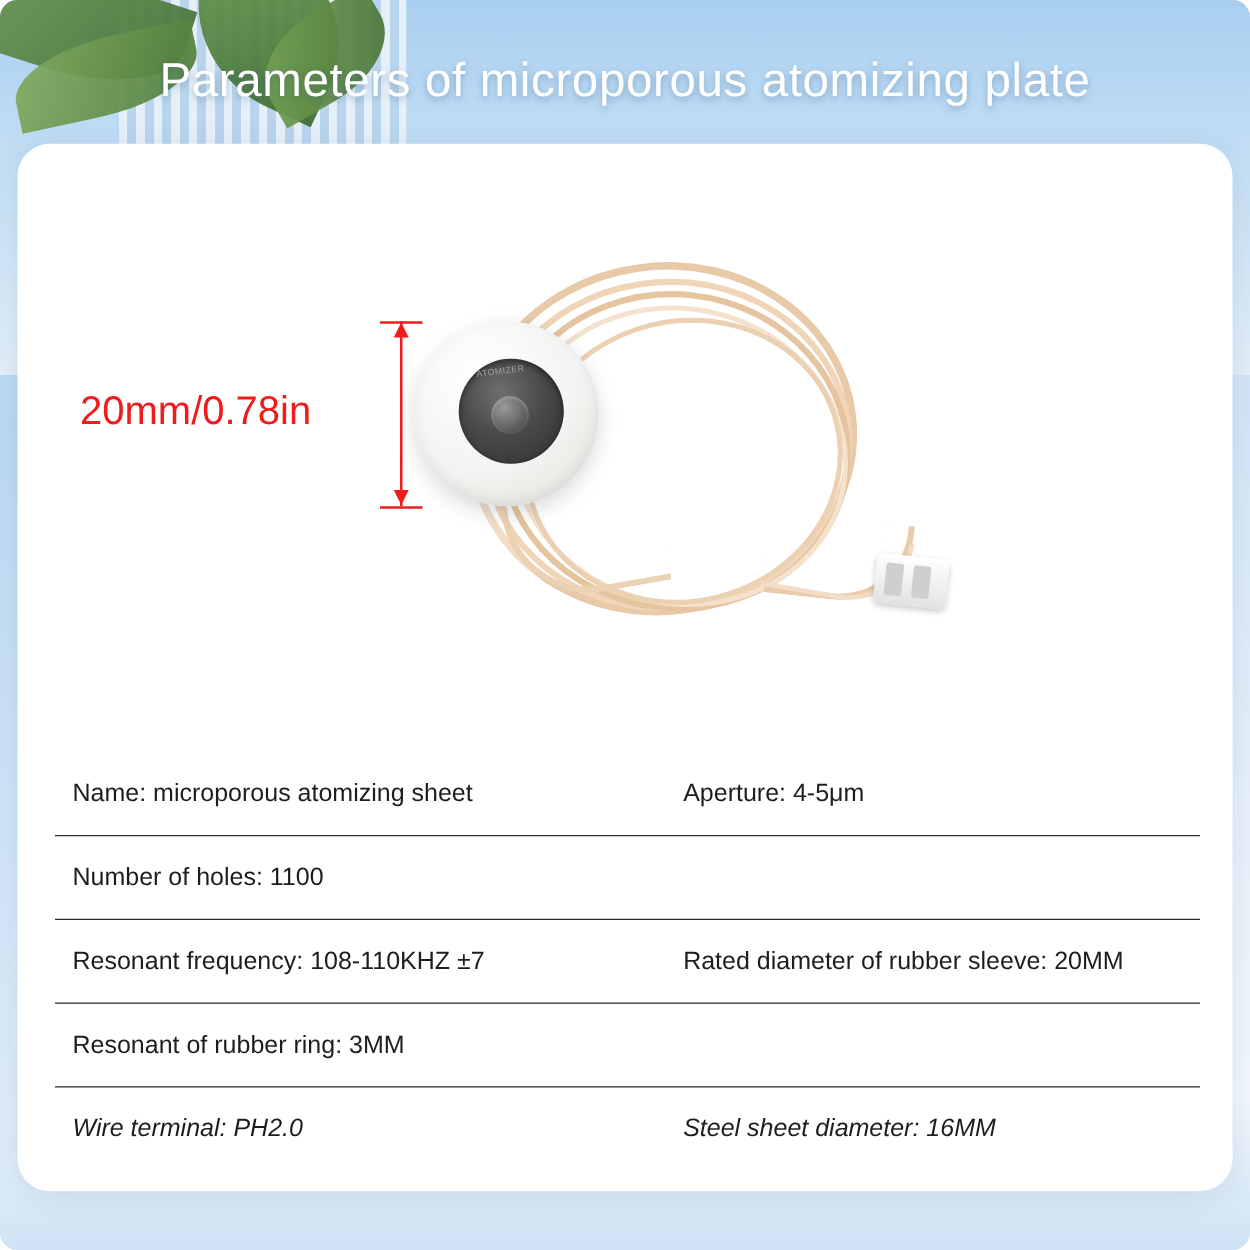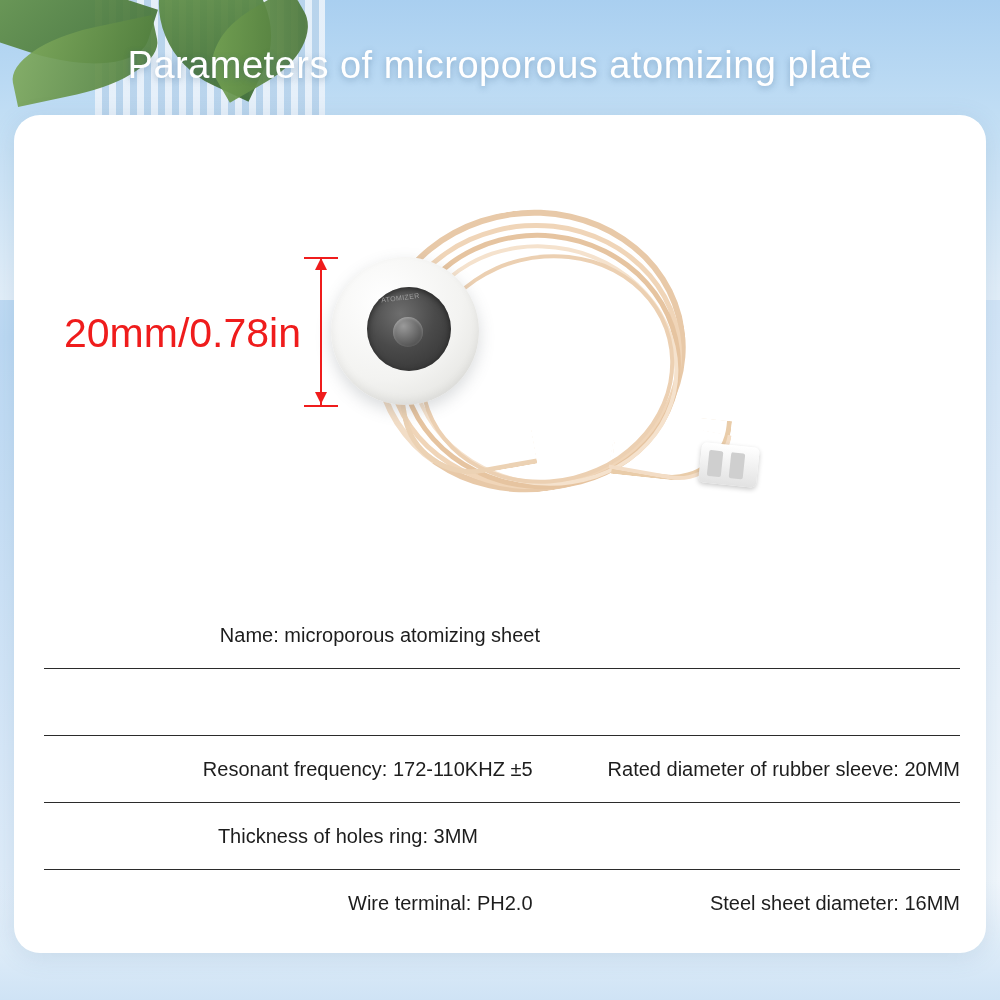--- a/index.html
+++ b/index.html
@@ -12,20 +12,21 @@
     font-family: "Liberation Sans", sans-serif;
     background: #ffffff;
     overflow: hidden;
   }
 
   .page {
     position: relative;
     width: 1000px;
     height: 1000px;
     overflow: hidden;
+    border-radius: 14px;
   }
 
   
   .bg {
     position: absolute;
     inset: 0;
     background: linear-gradient(160deg, #cfe4f7 0%, #bcd9f3 25%, #d7e8f8 55%, #eaf3fb 78%, #f7fbfe 100%);
   }
   .bg-sky {
     position: absolute;
@@ -244,39 +245,38 @@
   .arrow-up { top: 143px; border-bottom: 12px solid #ef1c1c; }
   .arrow-down { top: 277px; border-top: 12px solid #ef1c1c; }
 
   .dim-label {
     position: absolute;
     left: 50px;
     top: 195px;
     width: 250px;
     text-align: left;
     color: #ef1c1c;
-    font-size: 41px;
+    font-size: 32px;
     white-space: nowrap;
   }
 
   
   .specs {
     position: absolute;
     left: 30px;
     top: 487px;
     width: 916px;
-    text-align: right;
   }
   .spec-row {
     display: flex;
     border-bottom: 1px solid #2b2b2b;
     height: 66px;
     align-items: center;
   }
-  .spec-row:last-child { border-bottom: none; }
+  .spec-row:last-child { border-bottom: none; font-style: italic; }
   .spec-cell {
     font-size: 20px;
     color: #1d1d1d;
     padding-left: 14px;
     white-space: nowrap;
     overflow: hidden;
   }
   .spec-cell.left { width: 482px; }
   .spec-cell.right { width: 420px; }
   .spec-row.last .spec-cell.right { }
@@ -327,32 +327,34 @@
       <div class="dim-line"></div>
       <div class="arrow-head arrow-up"></div>
       <div class="arrow-head arrow-down"></div>
       <div class="dim-label">20mm/0.78in</div>
     </div>
 
     <div class="specs">
 
       <div class="spec-row">
         <div class="spec-cell left">Name: microporous atomizing sheet</div>
+        <div class="spec-cell right">Aperture: 4-5μm</div>
       </div>
 
       <div class="spec-row">
+        <div class="spec-cell right">Number of holes: 1100</div>
       </div>
 
       <div class="spec-row">
-        <div class="spec-cell left">Resonant frequency: 172-110KHZ ±5</div>
+        <div class="spec-cell left">Resonant frequency: 108-110KHZ ±7</div>
         <div class="spec-cell right">Rated diameter of rubber sleeve: 20MM</div>
       </div>
 
       <div class="spec-row">
-        <div class="spec-cell right">Thickness of holes ring: 3MM</div>
+        <div class="spec-cell right">Resonant of rubber ring: 3MM</div>
       </div>
 
       <div class="spec-row last">
         <div class="spec-cell left">Wire terminal: PH2.0</div>
         <div class="spec-cell right">Steel sheet diameter: 16MM</div>
       </div>
 
     </div>
   </div>
 </div>

